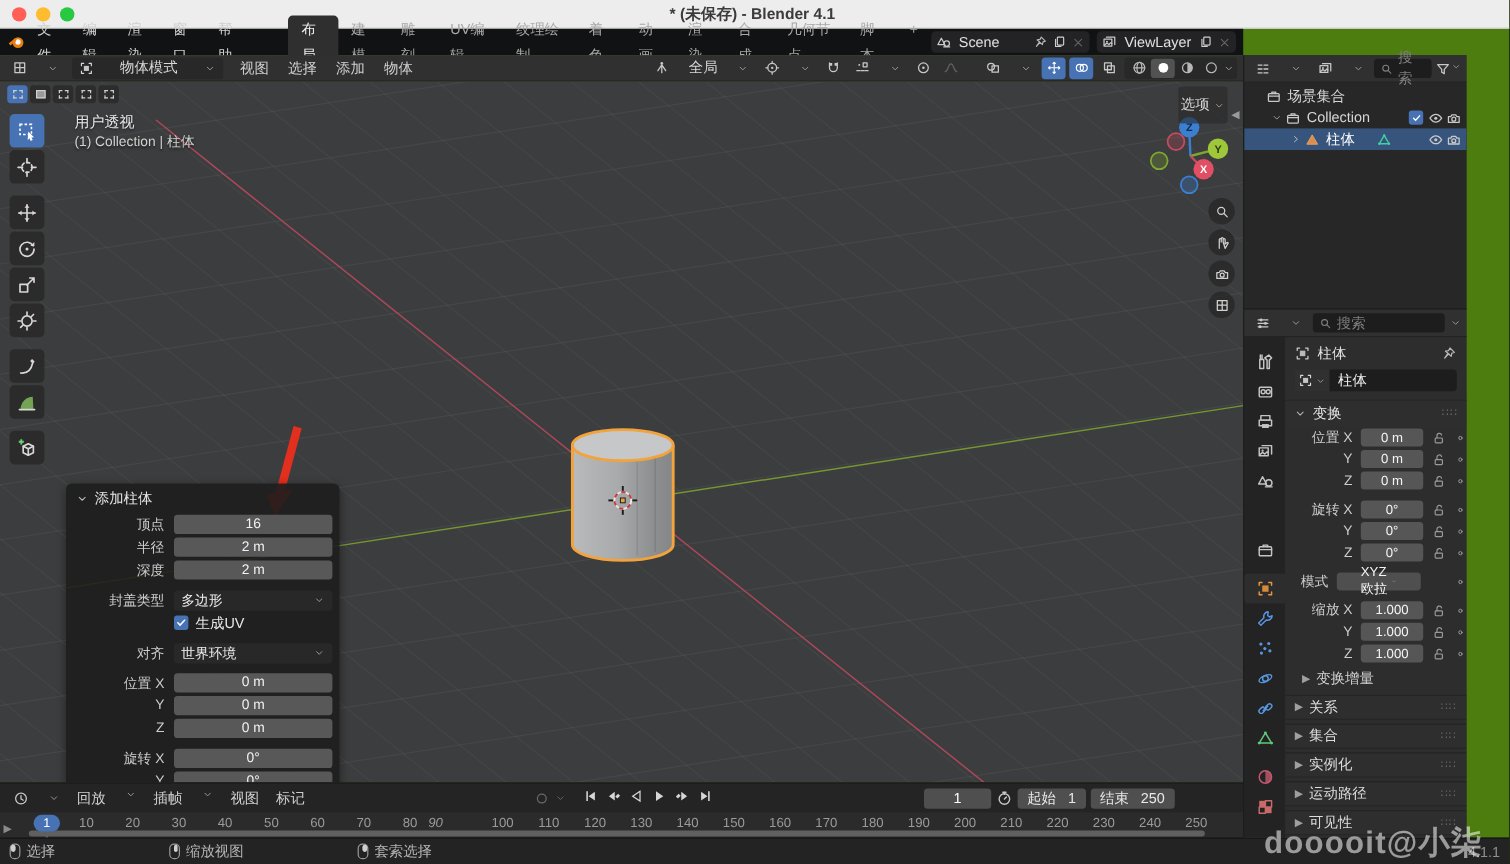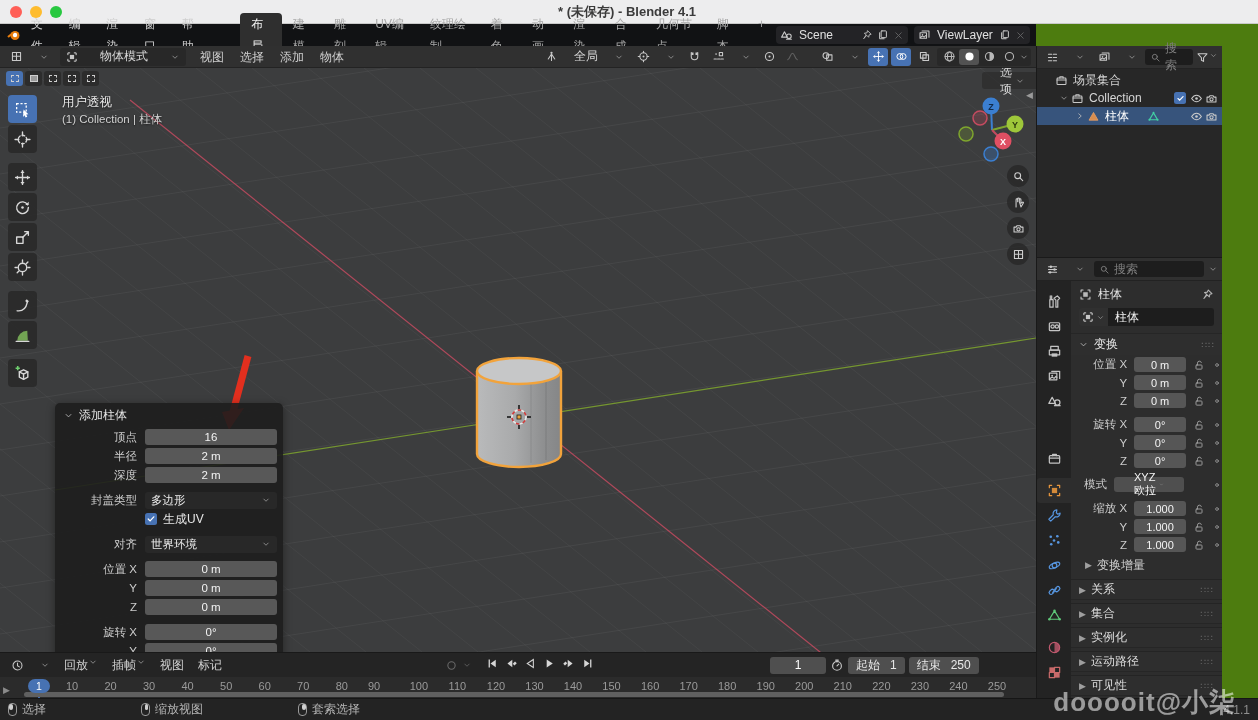--- a/index.html
+++ b/index.html
@@ -48,40 +48,40 @@
   .toolbar{position:absolute;top:27px;left:8px;display:flex;flex-direction:column;gap:2px;}
   .tool{width:29px;height:28px;border-radius:4px;background:rgba(40,40,40,.85);display:flex;align-items:center;justify-content:center;}
   .tool.active{background:#4772b3;}
   .tool.gap{margin-top:8px;}
   .vp-label{position:absolute;top:26px;left:62px;line-height:17px;text-shadow:0 1px 2px rgba(0,0,0,.6);}
   .vp-label .l1{font-size:12.5px;color:#e8e8e8;}
   .vp-label .l2{font-size:11.5px;color:#d2d2d2;}
   .navgizmo{position:absolute;top:20px;left:952px;}
   .vp-navbtns{position:absolute;top:97px;left:1007px;display:flex;flex-direction:column;gap:4px;}
   .roundbtn{width:22px;height:22px;border-radius:50%;background:rgba(36,36,36,.7);display:flex;align-items:center;justify-content:center;}
-  .options-btn{position:absolute;top:4px;left:982px;display:flex;align-items:center;gap:3px;background:rgba(40,40,40,.6);border-radius:3px;height:17px;padding:0 18px;color:#d8d8d8;}
+  .options-btn{position:absolute;top:4px;left:982px;display:flex;align-items:center;gap:3px;background:rgba(40,40,40,.6);border-radius:3px;height:31px;padding:0 2px;color:#d8d8d8;}
   .collapse-arrow{position:absolute;top:22px;left:1026px;color:#9a9a9a;font-size:9px;}
 
   
   .op-panel{position:absolute;left:55px;top:335px;width:228px;background:#1d1d1dE6;border-radius:5px;padding-bottom:8px;box-shadow:0 2px 8px rgba(0,0,0,.4);}
   .op-head{display:flex;align-items:center;gap:5px;height:24px;padding:0 8px;color:#e4e4e4;}
   .op-row{display:flex;align-items:center;height:18px;margin:1px 6px 1px 0;}
   .op-row .lbl{width:90px;text-align:right;padding-right:8px;color:#cdcdcd;font-size:11.5px;}
   .op-field{flex:1;height:16px;background:#585858;border-radius:3px;color:#f2f2f2;display:flex;align-items:center;justify-content:center;font-size:11.5px;}
   .op-select{flex:1;height:17px;background:#282828;border-radius:3px;color:#ededed;display:flex;align-items:center;padding:0 6px;font-size:11.5px;}
   .op-select .cap{flex:1;}
   .chkbox{width:12px;height:12px;border-radius:2.5px;background:#4772b3;display:flex;align-items:center;justify-content:center;margin-right:6px;}
   .op-chk-label{color:#e6e6e6;}
   .gap6{height:5px;}
 
   
   .timeline{position:absolute;top:652px;left:0;width:1036px;height:46px;background:#242424;border-top:1px solid #191919;}
   .tl-head{display:flex;align-items:center;height:24px;padding:0 6px;gap:2px;}
   .tl-menus{display:flex;align-items:center;}
-  .tl-menu{display:flex;align-items:flex-start;gap:0;padding:0 7px;color:#d0d0d0;}
+  .tl-menu{display:flex;align-items:flex-start;gap:16px;padding:0 7px;color:#d0d0d0;}
   .tl-transport{position:absolute;left:443px;top:0;height:24px;display:flex;align-items:center;gap:2px;}
   .tbtn{width:17px;height:16px;display:flex;align-items:center;justify-content:center;border-radius:3px;}
   .tl-fields{position:absolute;left:770px;top:2px;height:20px;display:flex;align-items:center;gap:4px;}
   .tl-frame{width:56px;height:17px;background:#4f4f4f;border-radius:3px;color:#fff;display:flex;align-items:center;justify-content:center;}
   .tl-range{display:flex;align-items:center;height:17px;background:#4f4f4f;border-radius:3px;padding:0 8px;gap:10px;color:#e8e8e8;}
   .ruler{position:absolute;top:24px;left:0;width:1036px;height:22px;background:#2b2b2b;}
   .ruler .num{position:absolute;top:3px;transform:translateX(-50%);color:#9a9a9a;font-size:11px;}
   .cur-frame{position:absolute;top:2px;left:28px;width:22px;height:14px;background:#4772b3;border-radius:7px;color:#fff;font-size:10.5px;display:flex;align-items:center;justify-content:center;z-index:2;}
   .playhead{position:absolute;top:14px;left:38px;width:2px;height:32px;background:#4772b3;}
   .hscroll{position:absolute;bottom:2px;left:24px;width:980px;height:5px;background:#606060;border-radius:3px;}
@@ -817,21 +817,21 @@
       <div class="playhead"></div>
       <div class="hscroll"></div>
     <span class="num" style="left: 72px;">10</span>
         <span class="num" style="left: 110.54px;">20</span>
         <span class="num" style="left: 149.08px;">30</span>
         <span class="num" style="left: 187.62px;">40</span>
         <span class="num" style="left: 226.16px;">50</span>
         <span class="num" style="left: 264.7px;">60</span>
         <span class="num" style="left: 303.24px;">70</span>
         <span class="num" style="left: 341.78px;">80</span>
-        <span class="num" style="left: 374px;">90</span>
+        <span class="num" style="left: 363px; font-style: italic;">90</span>
         <span class="num" style="left: 418.86px;">100</span>
         <span class="num" style="left: 457.4px;">110</span>
         <span class="num" style="left: 495.94px;">120</span>
         <span class="num" style="left: 534.48px;">130</span>
         <span class="num" style="left: 573.02px;">140</span>
         <span class="num" style="left: 611.56px;">150</span>
         <span class="num" style="left: 650.1px;">160</span>
         <span class="num" style="left: 688.64px;">170</span>
         <span class="num" style="left: 727.18px;">180</span>
         <span class="num" style="left: 765.72px;">190</span>

